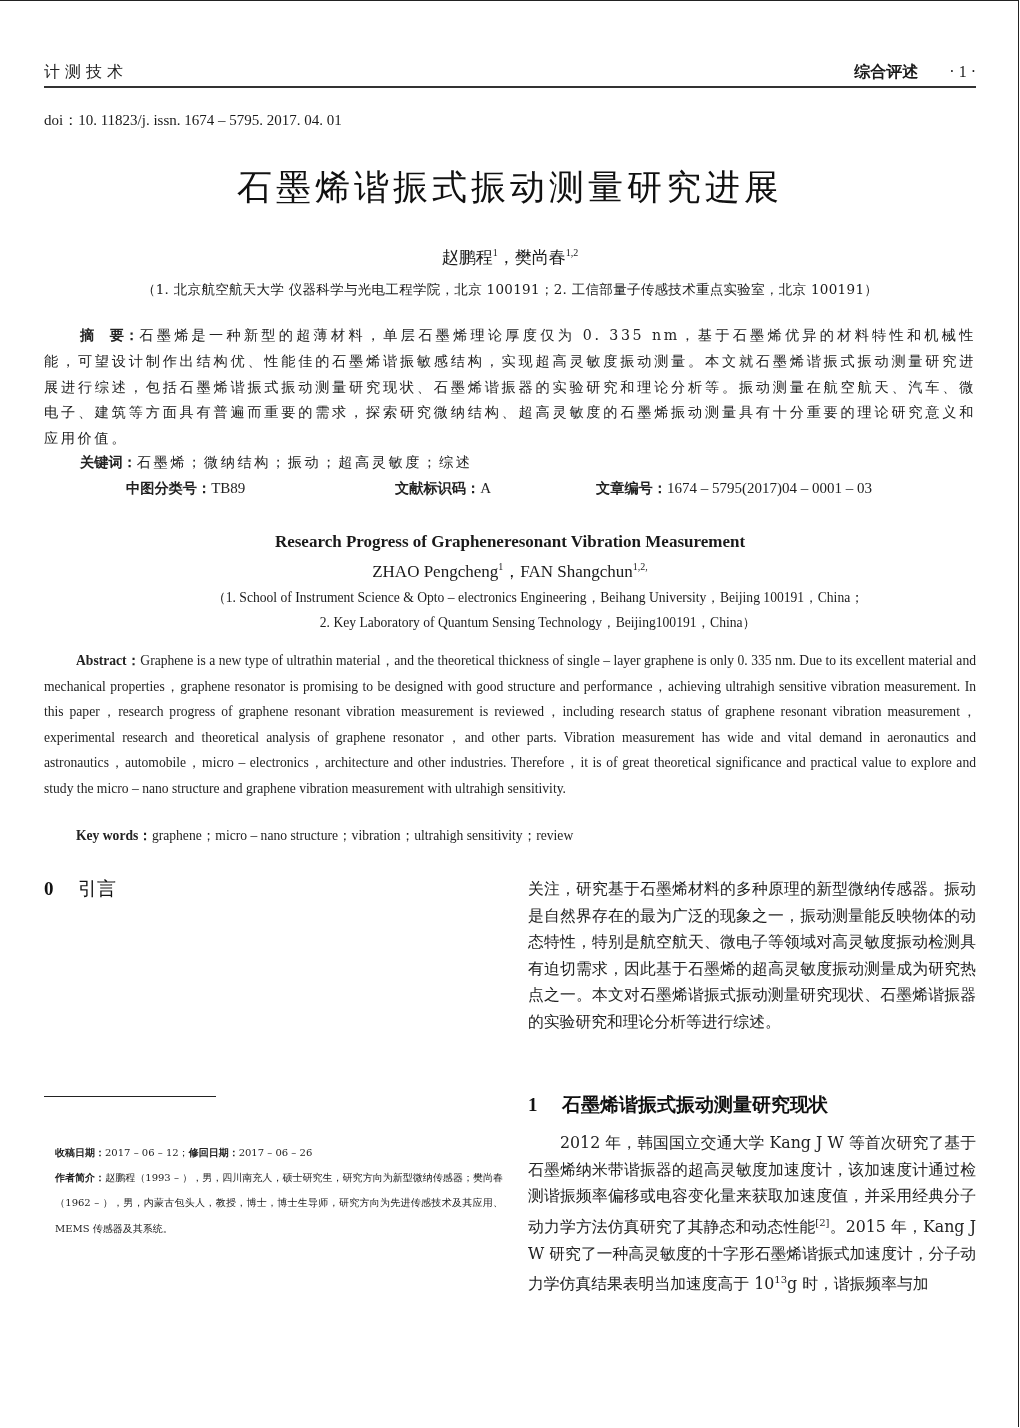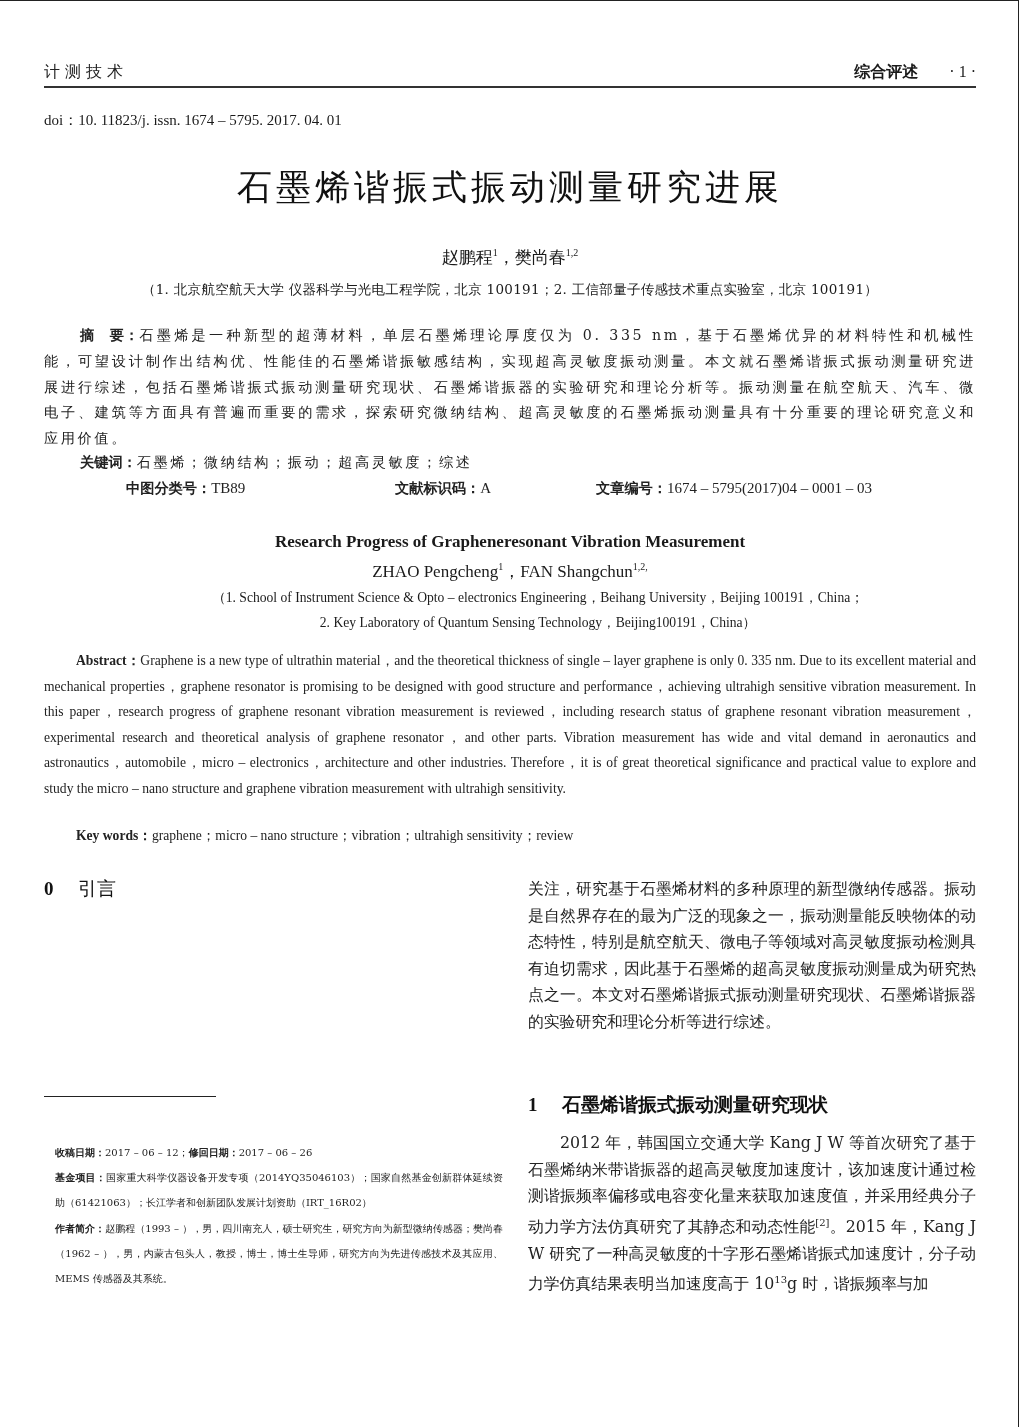--- a/index.html
+++ b/index.html
@@ -141,23 +141,20 @@
     <span class="num">0</span><span class="ttl">引言</span>
   </div>
 </div>
 
 <div class="footnote-rule"></div>
 <div class="footnotes">
   <div>
     <span class="label">收稿日期：</span><span>2017 – 06 – 12；</span><span class="label">修回日期：</span><span>2017 – 06 – 26</span>
   </div>
   <div>
-    <span class="label">基金项目：</span><span>国家重大科学仪器设备开发专项（2014YQ35046103）；国家自然基金创新群体延续资助（61421063）；长江学者和创新团队发展计划资助（IRT_16R02）</span>
-  </div>
-  <div>
     <span class="label">作者简介：</span><span>赵鹏程（1993 – ），男，四川南充人，硕士研究生，研究方向为新型微纳传感器；樊尚春（1962 – ），男，内蒙古包头人，教授，博士，博士生导师，研究方向为先进传感技术及其应用、MEMS 传感器及其系统。</span>
   </div>
 </div>
 
 <div class="col col-right">
   <p class="body-p">关注，研究基于石墨烯材料的多种原理的新型微纳传感器。振动是自然界存在的最为广泛的现象之一，振动测量能反映物体的动态特性，特别是航空航天、微电子等领域对高灵敏度振动检测具有迫切需求，因此基于石墨烯的超高灵敏度振动测量成为研究热点之一。本文对石墨烯谐振式振动测量研究现状、石墨烯谐振器的实验研究和理论分析等进行综述。</p>
 </div>
 
 <div class="sec-head sec1-head">
   <span class="num">1</span><span>石墨烯谐振式振动测量研究现状</span>

